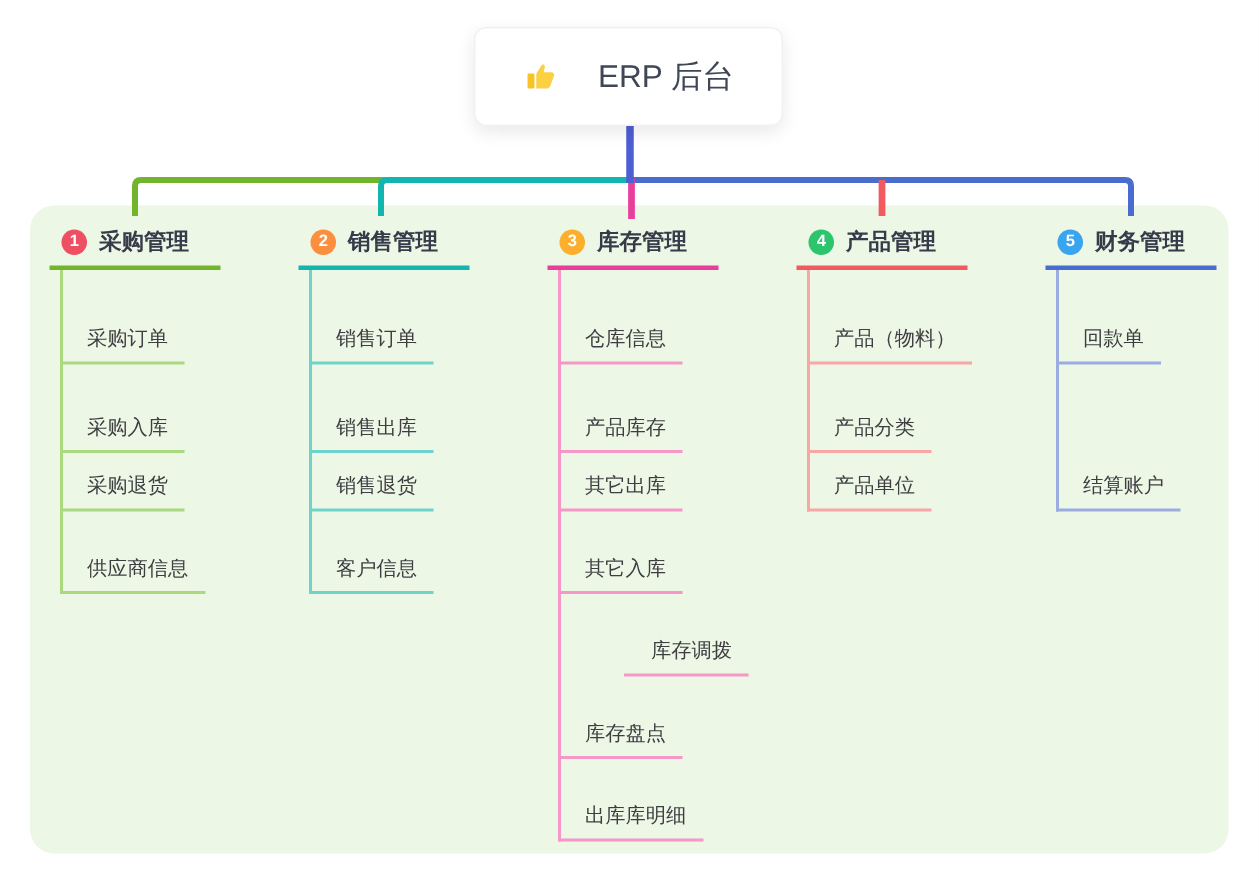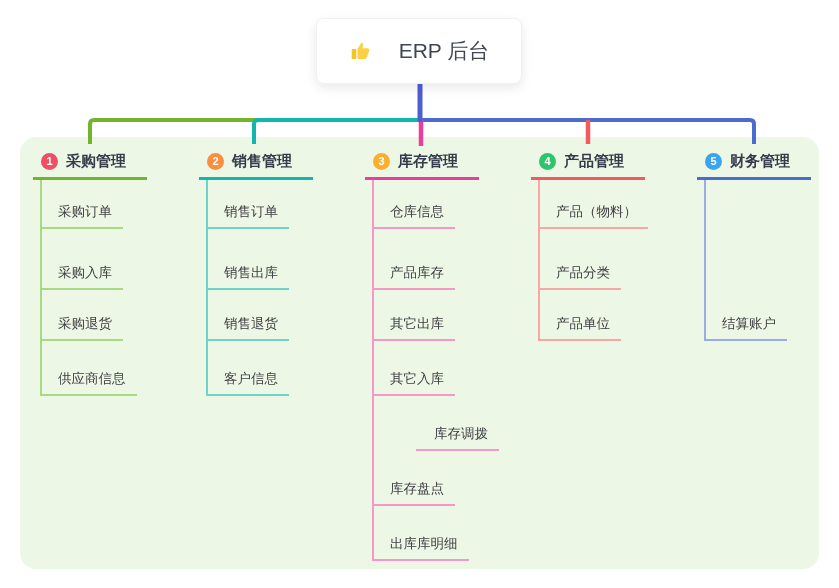--- a/index.html
+++ b/index.html
@@ -48,21 +48,21 @@
   }
   .vh-4 { height:216px; }
   .vh-7 { height:381px; }
   .vh-3 { height:161px; }
   .child {
     position:absolute; left:7px; display:inline-block; white-space:nowrap;
     padding:7px 11px 7px 18px; line-height:17px;
     border-bottom:2px solid var(--light);
     font-size:13.5px; color:#3e3e42; cursor:pointer;
   }
-  .r0 { top:48px; } .r1 { top:109px;font-family:Liberation Serif, serif; } .r2 { top:160px; }
+  .r0 { top:62px; } .r1 { top:121px;font-family:Liberation Serif, serif; } .r2 { top:160px; }
   .r3 { top:215px; } .r4 { top:270px;margin-left:44px; } .r5 { top:325px; } .r6 { top:380px; }
 </style>
 </head>
 <body>
 
 <div id="stage">
 
   <div class="panel"></div>
 
   <svg class="connectors" viewBox="0 0 839 588">
@@ -131,16 +131,17 @@
     <div class="child r1">产品分类</div>
     <div class="child r2">产品单位</div>
   </div>
 
   <div class="branch branch-5" style="--c: #4a6ccf; --light: #9aace0; --badge: #39a5ef;">
     <div class="branch-header">
       <span class="badge">5</span>
       <span class="branch-title">财务管理</span>
     </div>
     <div class="vline vh-3"></div>
+    <div class="child r0">回款单</div>
     <div class="child r2">结算账户</div>
   </div>
 
 </div>
 
 </body></html>

